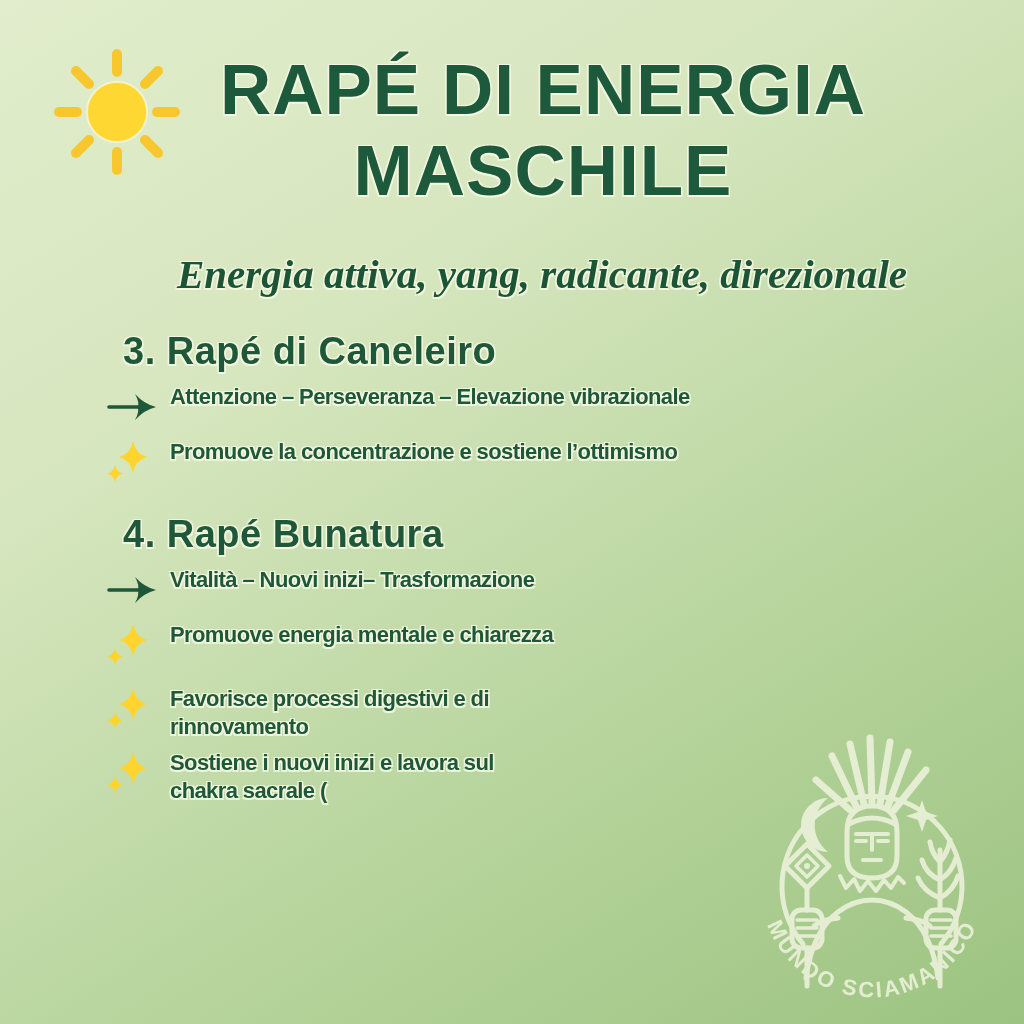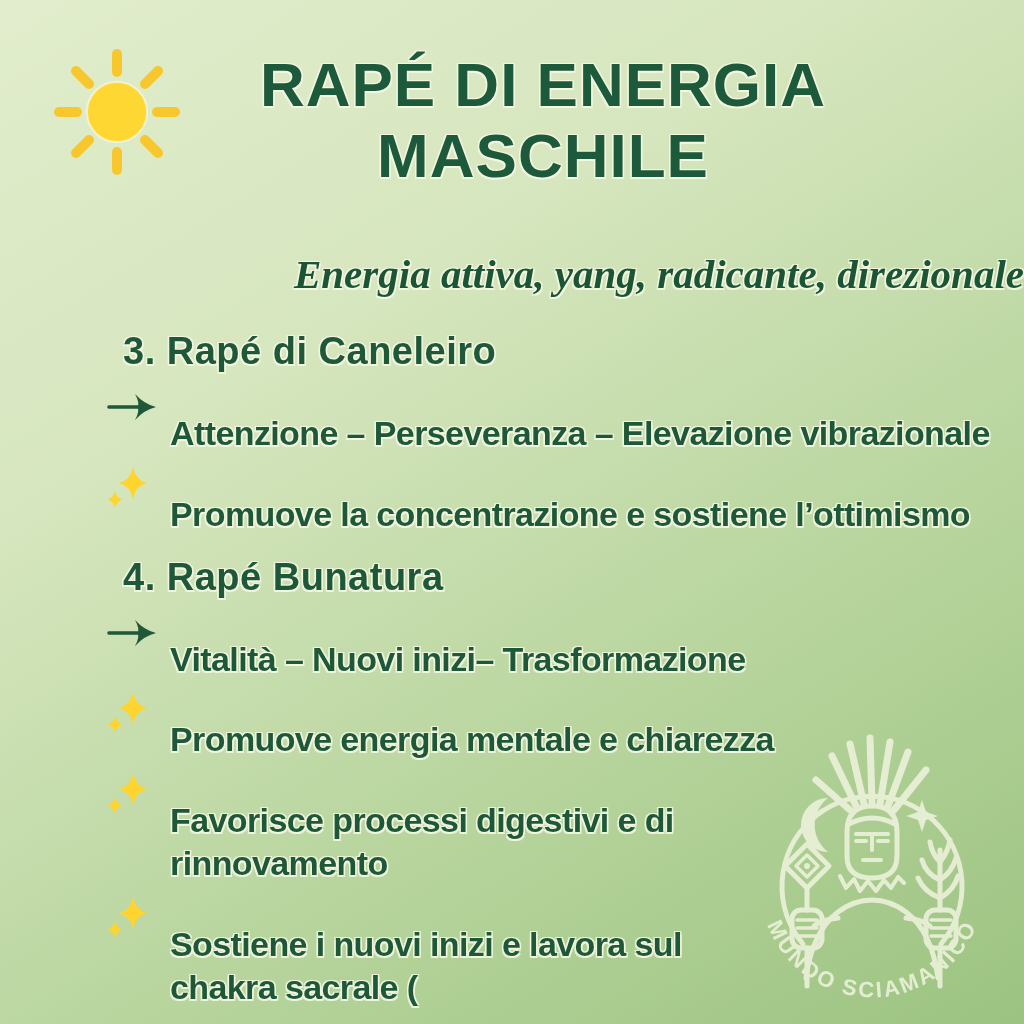--- a/index.html
+++ b/index.html
@@ -13,40 +13,39 @@
   .halo{
     text-shadow:1.5px 1.5px 0 rgba(244,247,226,.85),
                -1.5px -1.5px 0 rgba(244,247,226,.8),
                 1.5px -1.5px 0 rgba(244,247,226,.8),
                -1.5px 1.5px 0 rgba(244,247,226,.8);
   }
   .sun{position:absolute;left:45px;top:42px;}
   .title{
     position:absolute;top:50px;left:0;width:100%;box-sizing:border-box;
     padding-left:62px;text-align:center;
-    font-weight:700;font-size:62px;line-height:1.14;letter-spacing:1px;
+    font-weight:700;font-size:71px;line-height:1.14;letter-spacing:1px;
     color:#1D5A3B;
   }
   .subtitle{
     position:absolute;top:250px;left:0;width:100%;box-sizing:border-box;
-    padding-left:60px;text-align:right;
+    padding-left:60px;text-align:center;
     font-family:"Liberation Serif","DejaVu Serif",serif;
     font-style:italic;font-weight:600;font-size:41px;color:#1C5536;
   }
   .content{position:absolute;top:330px;left:106px;right:12px;}
   .heading{font-size:38px;font-weight:700;letter-spacing:.5px;margin:0 0 10px 17px;}
   .sec2{margin-top:20px;}
   .item{display:flex;align-items:flex-start;margin-bottom:9px;}
   .ic{flex:0 0 64px;}
   .ic-arrow svg{margin-top:6px;}
   .ic-sparkle svg{margin-top:1px;}
   .item-text{
-    font-size:34px;font-weight:700;line-height:1.26;letter-spacing:-.6px;
+    font-size:22px;font-weight:700;line-height:1.26;letter-spacing:-.6px;
     white-space:pre-line;
-    margin-top:29px;
   }
   .watermark{position:absolute;left:750px;top:734px;opacity:.92;}
   .wm-stroke{stroke:#EAF1D8;fill:none;stroke-linecap:round;stroke-linejoin:round;}
   .wm-fill{fill:#EAF1D8;stroke:none;}
   .wm-text{
     font-family:"Liberation Sans","DejaVu Sans",sans-serif;
     font-weight:700;font-size:22px;letter-spacing:2.5px;fill:#EAF1D8;
   }
 </style>
 </head>

